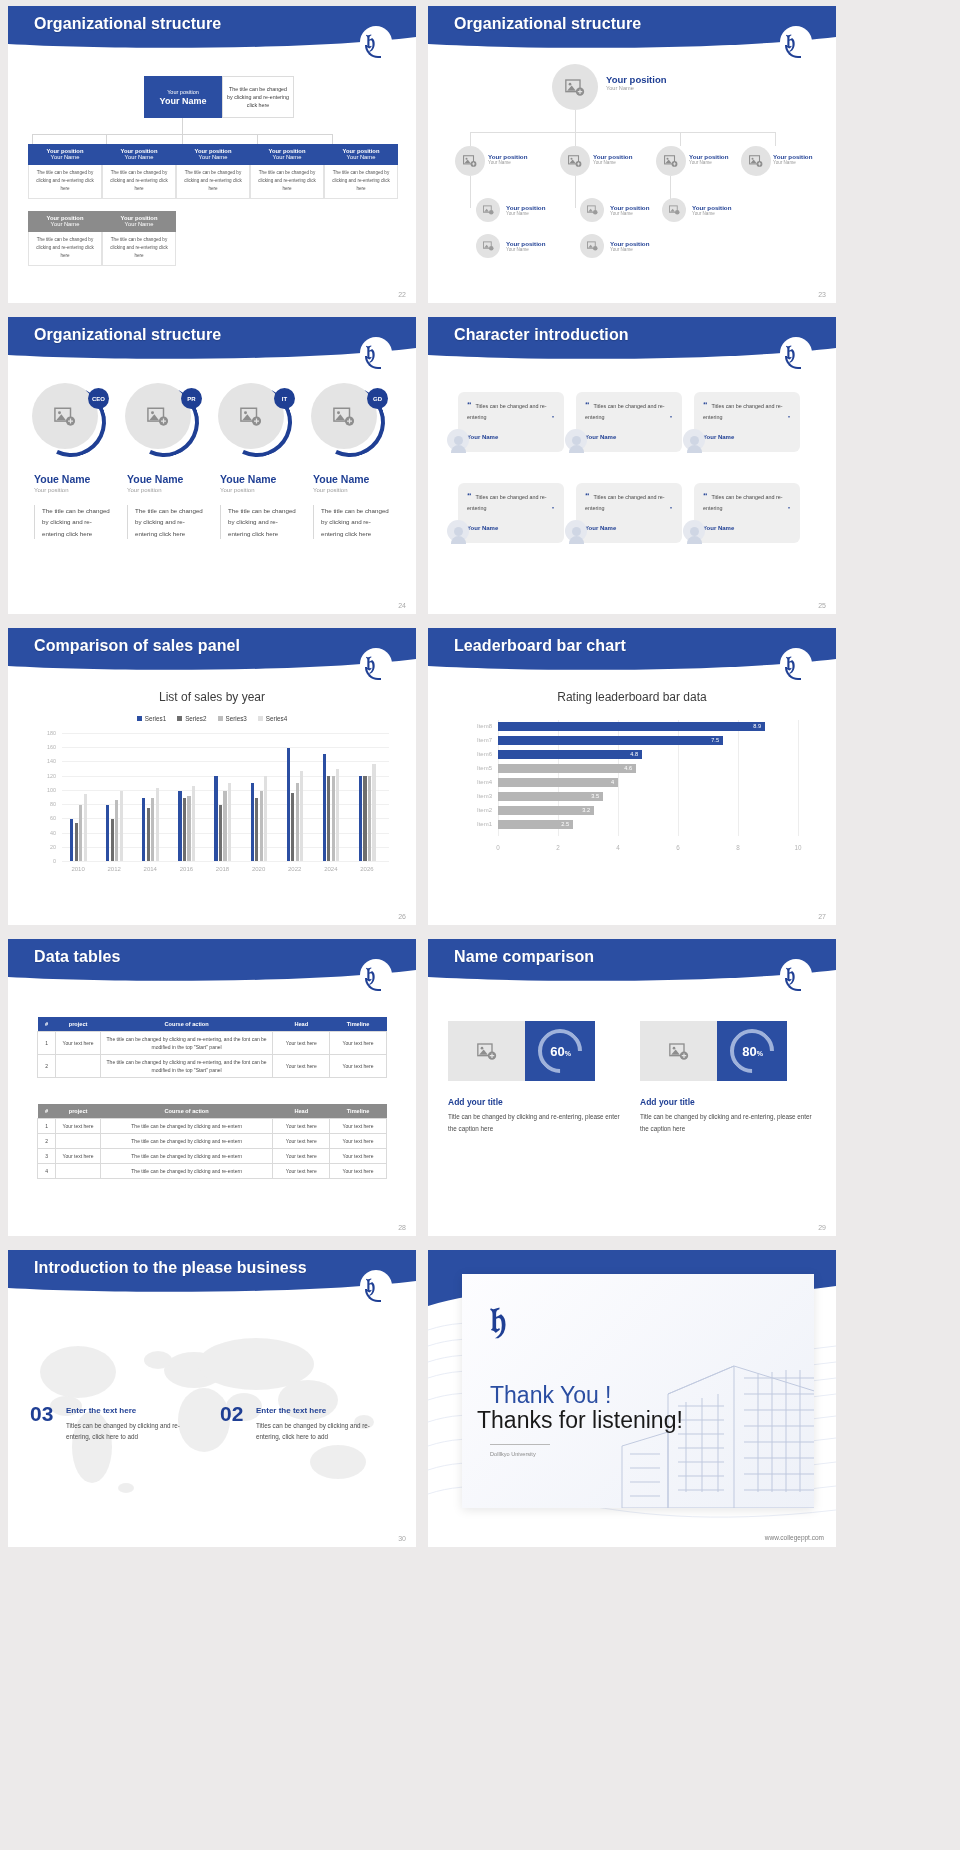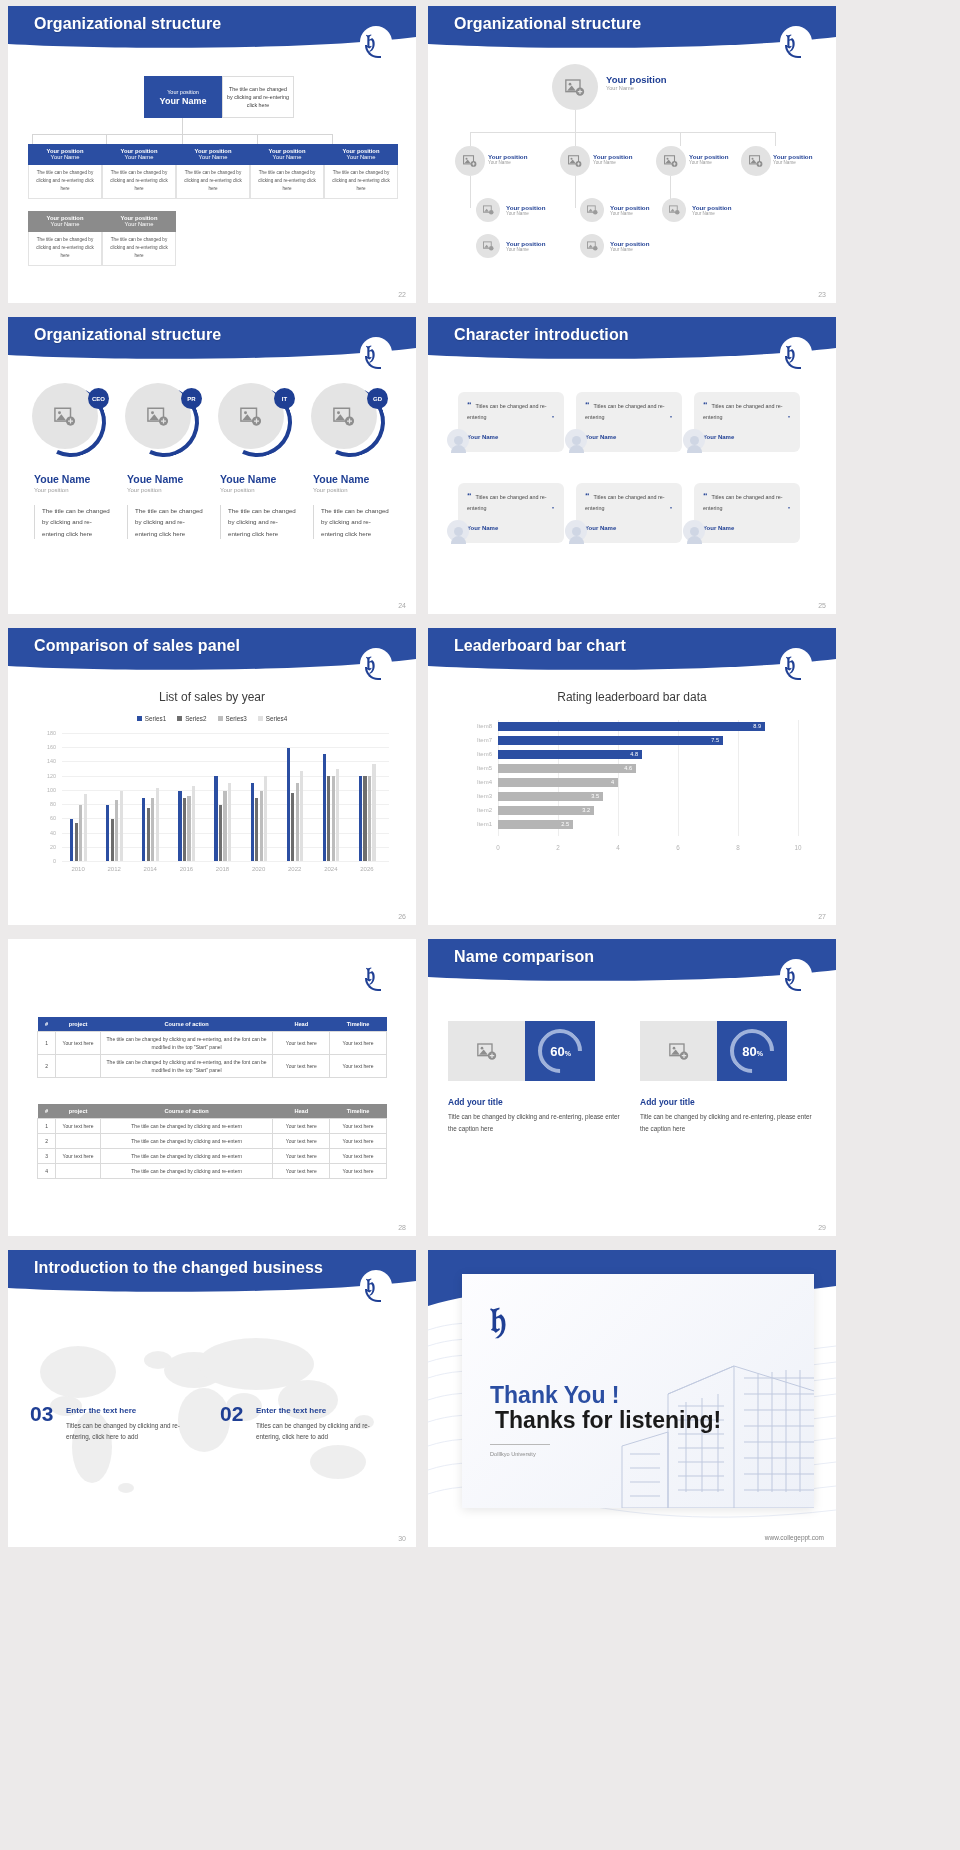--- a/index.html
+++ b/index.html
@@ -131,22 +131,22 @@
   .mapwrap { position:absolute; left:0; top:52px; width:100%; height:230px; opacity:.55; }
 
   
   .tyslide { position:relative; background:#fff; overflow:hidden; }
   .tywave { position:absolute; inset:0; }
   .tycard { position:absolute; left:34px; top:24px; width:352px; height:234px;
             background:linear-gradient(135deg,#fdfdff 0%,#eef1f8 100%);
             box-shadow:0 2px 10px rgba(0,0,0,.10); overflow:hidden; }
   .tylogo { position:absolute; left:28px; top:24px; font-size:36px; color:#1f3f94;
             font-family:"DejaVu Serif", serif; font-weight:bold; }
-  .tyl1 { position:absolute; left:28px; top:108px; font-size:23px; font-weight:bold; color:#2b4ea2;text-align:center; }
-  .tyl2 { position:absolute; left:33px; top:133px; font-size:23px; font-weight:bold; color:#1a1a1a; }
+  .tyl1 { position:absolute; left:28px; top:108px; font-size:23px; font-weight:normal; color:#2b4ea2;text-align:center; }
+  .tyl2 { position:absolute; left:15px; top:133px; font-size:23px; font-weight:normal; color:#1a1a1a; }
   .tyrule { position:absolute; left:28px; top:170px; width:60px; height:1px; background:#b9b9b9; }
   .tysub { position:absolute; left:28px; top:177px; font-size:5.6px; color:#8a8a8a; }
   .footer { position:absolute; right:12px; bottom:6px; font-size:6.5px; color:#7d7d7d; }
 </style>
 </head>
 <body>
 
 <div class="grid">
 
   <div class="slide">
@@ -689,20 +689,26 @@
         <div class="lbname" style="left: -2px; top: 101px;">Item1</div>
         <div class="lbbar" style="left: 30px; top: 100px; width: 75px; background: rgb(181, 181, 181);">
           <span class="lbval">2.5</span>
         </div>
       </div>
 
     <div class="pagenum">27</div>
   </div>
 
   <div class="slide">
+    <div class="banner">
+      <svg viewBox="0 0 408 46" preserveAspectRatio="none">
+          <path d="M0,0 L408,0 L408,31 C300,44 110,44 0,38 Z" fill="#2b4ea2"></path>
+        </svg>
+      <div class="title">Data tables</div>
+    </div>
     <div class="logo">
       <div class="disc"></div>
         <div class="mark">𝔥</div>
         <div class="tail"></div>
     </div>
 
     <table class="dt blue" id="tbl1" style="left:29px;top:78px;">
         <thead>
           <tr>
             <th style="width: 18px;">#</th>
@@ -822,21 +828,21 @@
     <div class="cmptxt" style="left:212px;top:172px;">Title can be changed by clicking and re-entering, please enter the caption here</div>
 
     <div class="pagenum">29</div>
   </div>
 
   <div class="slide">
     <div class="banner">
       <svg viewBox="0 0 408 46" preserveAspectRatio="none">
           <path d="M0,0 L408,0 L408,31 C300,44 110,44 0,38 Z" fill="#2b4ea2"></path>
         </svg>
-      <div class="title">Introduction to the changed business</div>
+      <div class="title">Introduction to the please business</div>
     </div>
     <div class="logo">
       <div class="disc"></div>
         <div class="mark">𝔥</div>
         <div class="tail"></div>
     </div>
 
     <div class="mapwrap">
       <svg viewBox="0 0 408 230" preserveAspectRatio="none" width="100%" height="100%">
         <g fill="#e1e1e1">

